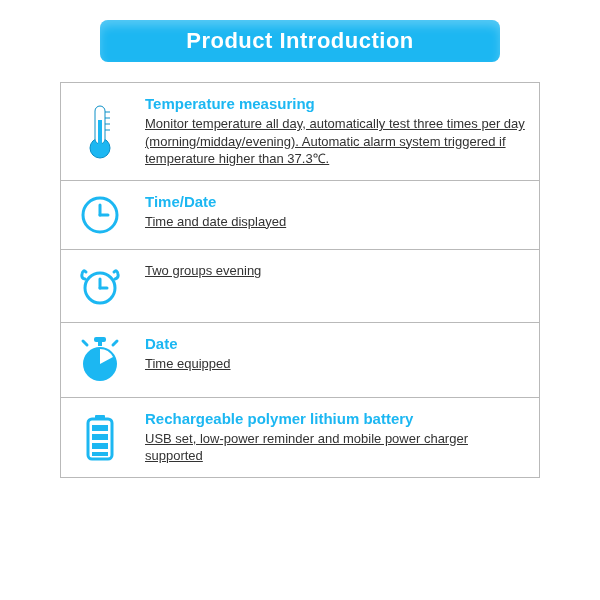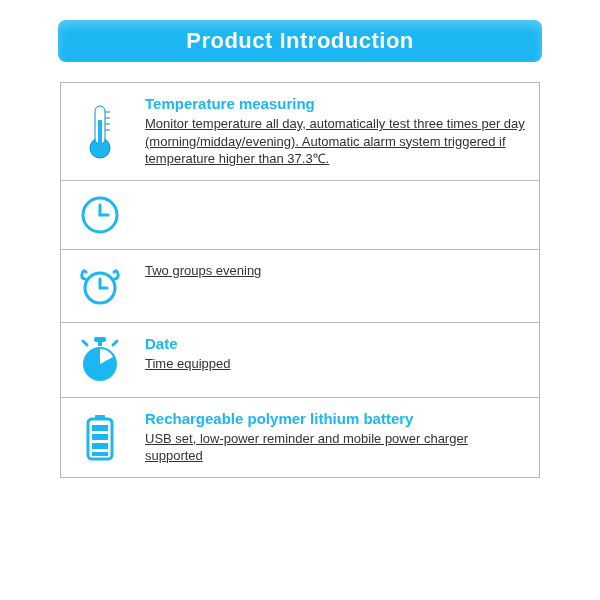--- a/index.html
+++ b/index.html
@@ -4,21 +4,21 @@
 <style>
   * { box-sizing: border-box; margin: 0; padding: 0; }
   body {
     width: 600px;
     height: 600px;
     background: #ffffff;
     font-family: Arial, Helvetica, sans-serif;
     padding: 20px 0;
   }
   .banner {
-    width: 484px;
+    width: 400px;
     margin: 0 auto 20px auto;
     background: #1cb7f2;
     border-radius: 8px;
     padding: 8px 0;
     text-align: center;
     color: #ffffff;
     font-size: 22px;
     font-weight: bold;
     letter-spacing: 0.5px;
     box-shadow: inset 0 6px 10px rgba(255,255,255,0.25);
@@ -85,20 +85,24 @@
   </div>
 
   <div class="row">
     <div class="icon-cell">
       <svg width="44" height="44" viewBox="0 0 44 44">
         <circle cx="22" cy="22" r="17" fill="none" stroke="#1cb7f2" stroke-width="3"></circle>
         <line x1="22" y1="22" x2="22" y2="12" stroke="#1cb7f2" stroke-width="3" stroke-linecap="round"></line>
         <line x1="22" y1="22" x2="30" y2="22" stroke="#1cb7f2" stroke-width="3" stroke-linecap="round"></line>
       </svg>
     </div>
+    <div class="text-cell">
+      <div class="feat-title">Time/Date</div>
+      <div class="feat-desc">Time and date displayed</div>
+    </div>
   </div>
 
   <div class="row">
     <div class="icon-cell">
       <svg width="48" height="48" viewBox="0 0 48 48">
         <circle cx="24" cy="26" r="15" fill="none" stroke="#1cb7f2" stroke-width="3"></circle>
         <line x1="24" y1="26" x2="24" y2="17" stroke="#1cb7f2" stroke-width="3" stroke-linecap="round"></line>
         <line x1="24" y1="26" x2="31" y2="26" stroke="#1cb7f2" stroke-width="3" stroke-linecap="round"></line>
         <path d="M10 10 Q7 7 6 12 Q5 16 9 17" fill="none" stroke="#1cb7f2" stroke-width="3" stroke-linecap="round"></path>
         <path d="M38 10 Q41 7 42 12 Q43 16 39 17" fill="none" stroke="#1cb7f2" stroke-width="3" stroke-linecap="round"></path>

